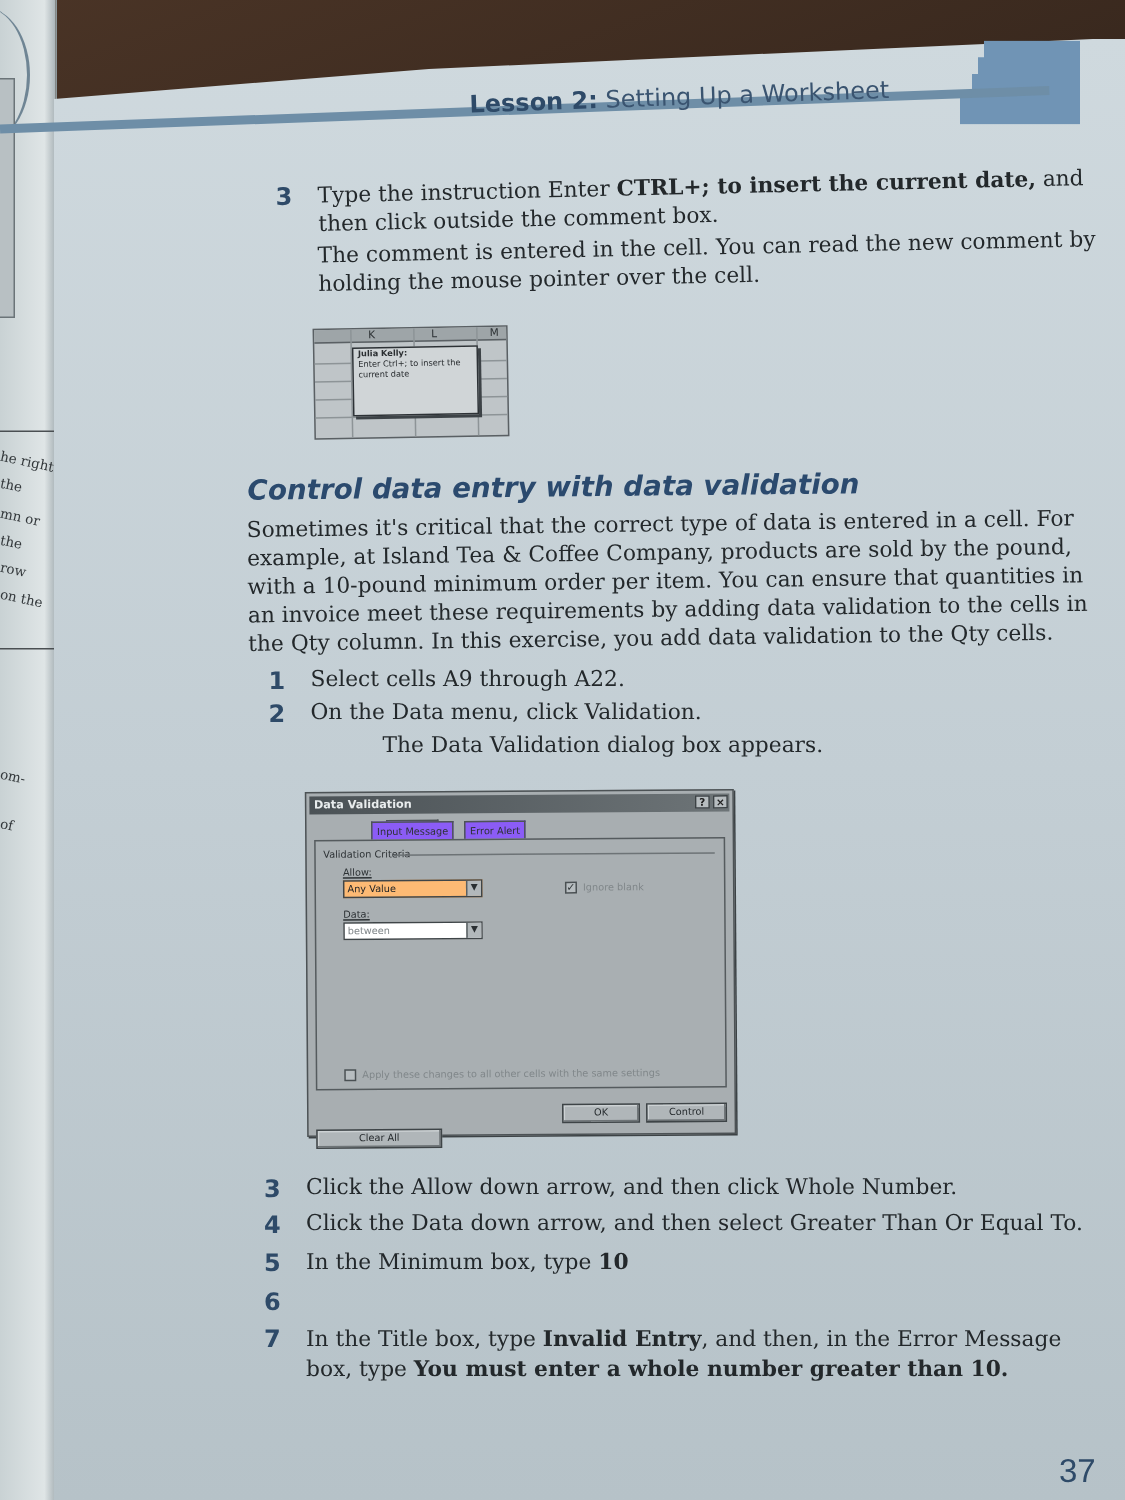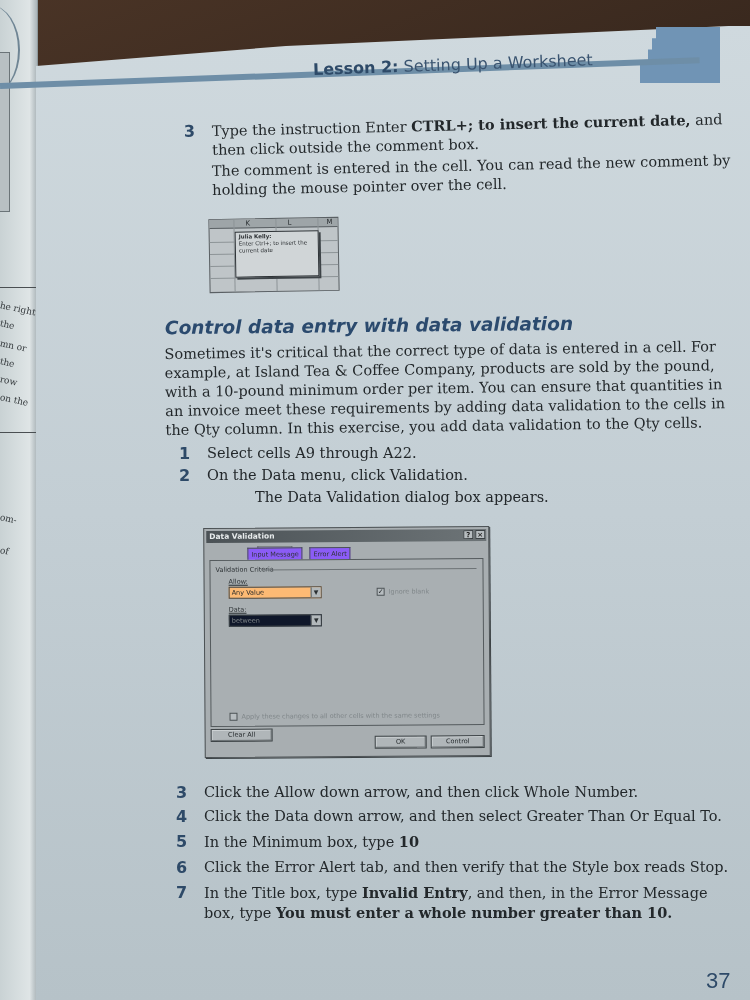--- a/index.html
+++ b/index.html
@@ -119,21 +119,21 @@
   }
   .dialog .group-label {
     position: absolute; left: 5px; top: 5px; font-size: 6.5px; color: #2d3235;
   }
   .dialog .group-line { position: absolute; left: 52px; top: 9px; right: 6px; height: 1px; background: #6d7376; }
   .dialog .lbl { position: absolute; font-size: 6.5px; color: #2d3235; text-decoration: underline; }
   .dialog .select {
     position: absolute; width: 93px; height: 12px; background: #fdba74;
     border: 1px solid #3f4548; font-size: 6.5px; line-height: 11px; padding-left: 2px; color: #1f2326;
   }
-  .dialog .select.disabled { background: #0f172a; color: #7f8588; }
+  .dialog .select.disabled { background: #ffffff; color: #7f8588; }
   .dialog .select .arrow {
     position: absolute; right: 0; top: 0; width: 10px; height: 10px; background: #b2b8bb;
     border-left: 1px solid #5a6063; font-size: 6px; line-height: 10px; text-align: center; color: #2a2f32;
   }
   .dialog .chk {
     position: absolute; width: 8px; height: 8px; border: 1px solid #4a5053; background: #b7bdc0;
     font-size: 7px; line-height: 7px; text-align: center; color: #2b3033;
   }
   .dialog .chk-label { position: absolute; font-size: 6.5px; color: #80878a; white-space: nowrap; }
   .dialog .btn {
@@ -248,40 +248,39 @@
       <span class="lbl" style="left:18px;top:45px">Data:</span>
       <div class="select disabled" style="left:18px;top:54px">
         <span>between</span>
         <span class="arrow">▼</span>
       </div>
       <span class="chk" style="left:166px;top:28px">✓</span>
       <span class="chk-label" style="left:178px;top:28px">Ignore blank</span>
       <span class="chk" style="left:18px;top:152px"></span>
       <span class="chk-label" style="left:30px;top:152px">Apply these changes to all other cells with the same settings</span>
     </div>
-    <div class="btn" style="left:5px;top:200px;width:62px">Clear All</div>
+    <div class="btn" style="left:5px;top:224px;width:84px">Clear All</div>
     <div class="btn" style="left:169px;top:208px;width:52px">OK</div>
     <div class="btn" style="left:225px;top:208px;width:54px">Control</div>
   </div>
 
   <div class="step" style="left:204px;top:783px;">
     <span class="num">3</span>
     <span>Click the Allow down arrow, and then click Whole Number.</span>
   </div>
   <div class="step" style="left:204px;top:807px;">
     <span class="num">4</span>
     <span>Click the Data down arrow, and then select Greater Than Or Equal To.</span>
   </div>
   <div class="step" style="left:204px;top:832px;">
     <span class="num">5</span>
     <span>In the Minimum box, type </span><b>10</b>
   </div>
   <div class="step" style="left:204px;top:858px;">
     <span class="num">6</span>
-    <span>Click the Error Alert tab, and then verify that the Style box reads Stop.</span>
   </div>
   <div class="step" style="left:204px;top:883px;">
     <span class="num">7</span>
     <span>In the Title box, type </span><b>Invalid Entry</b><span>, and then, in the Error Message</span><br>
     <span>box, type </span><b>You must enter a whole number greater than 10.</b>
   </div>
 
 </div>
 
 <div class="page-number">37</div>

